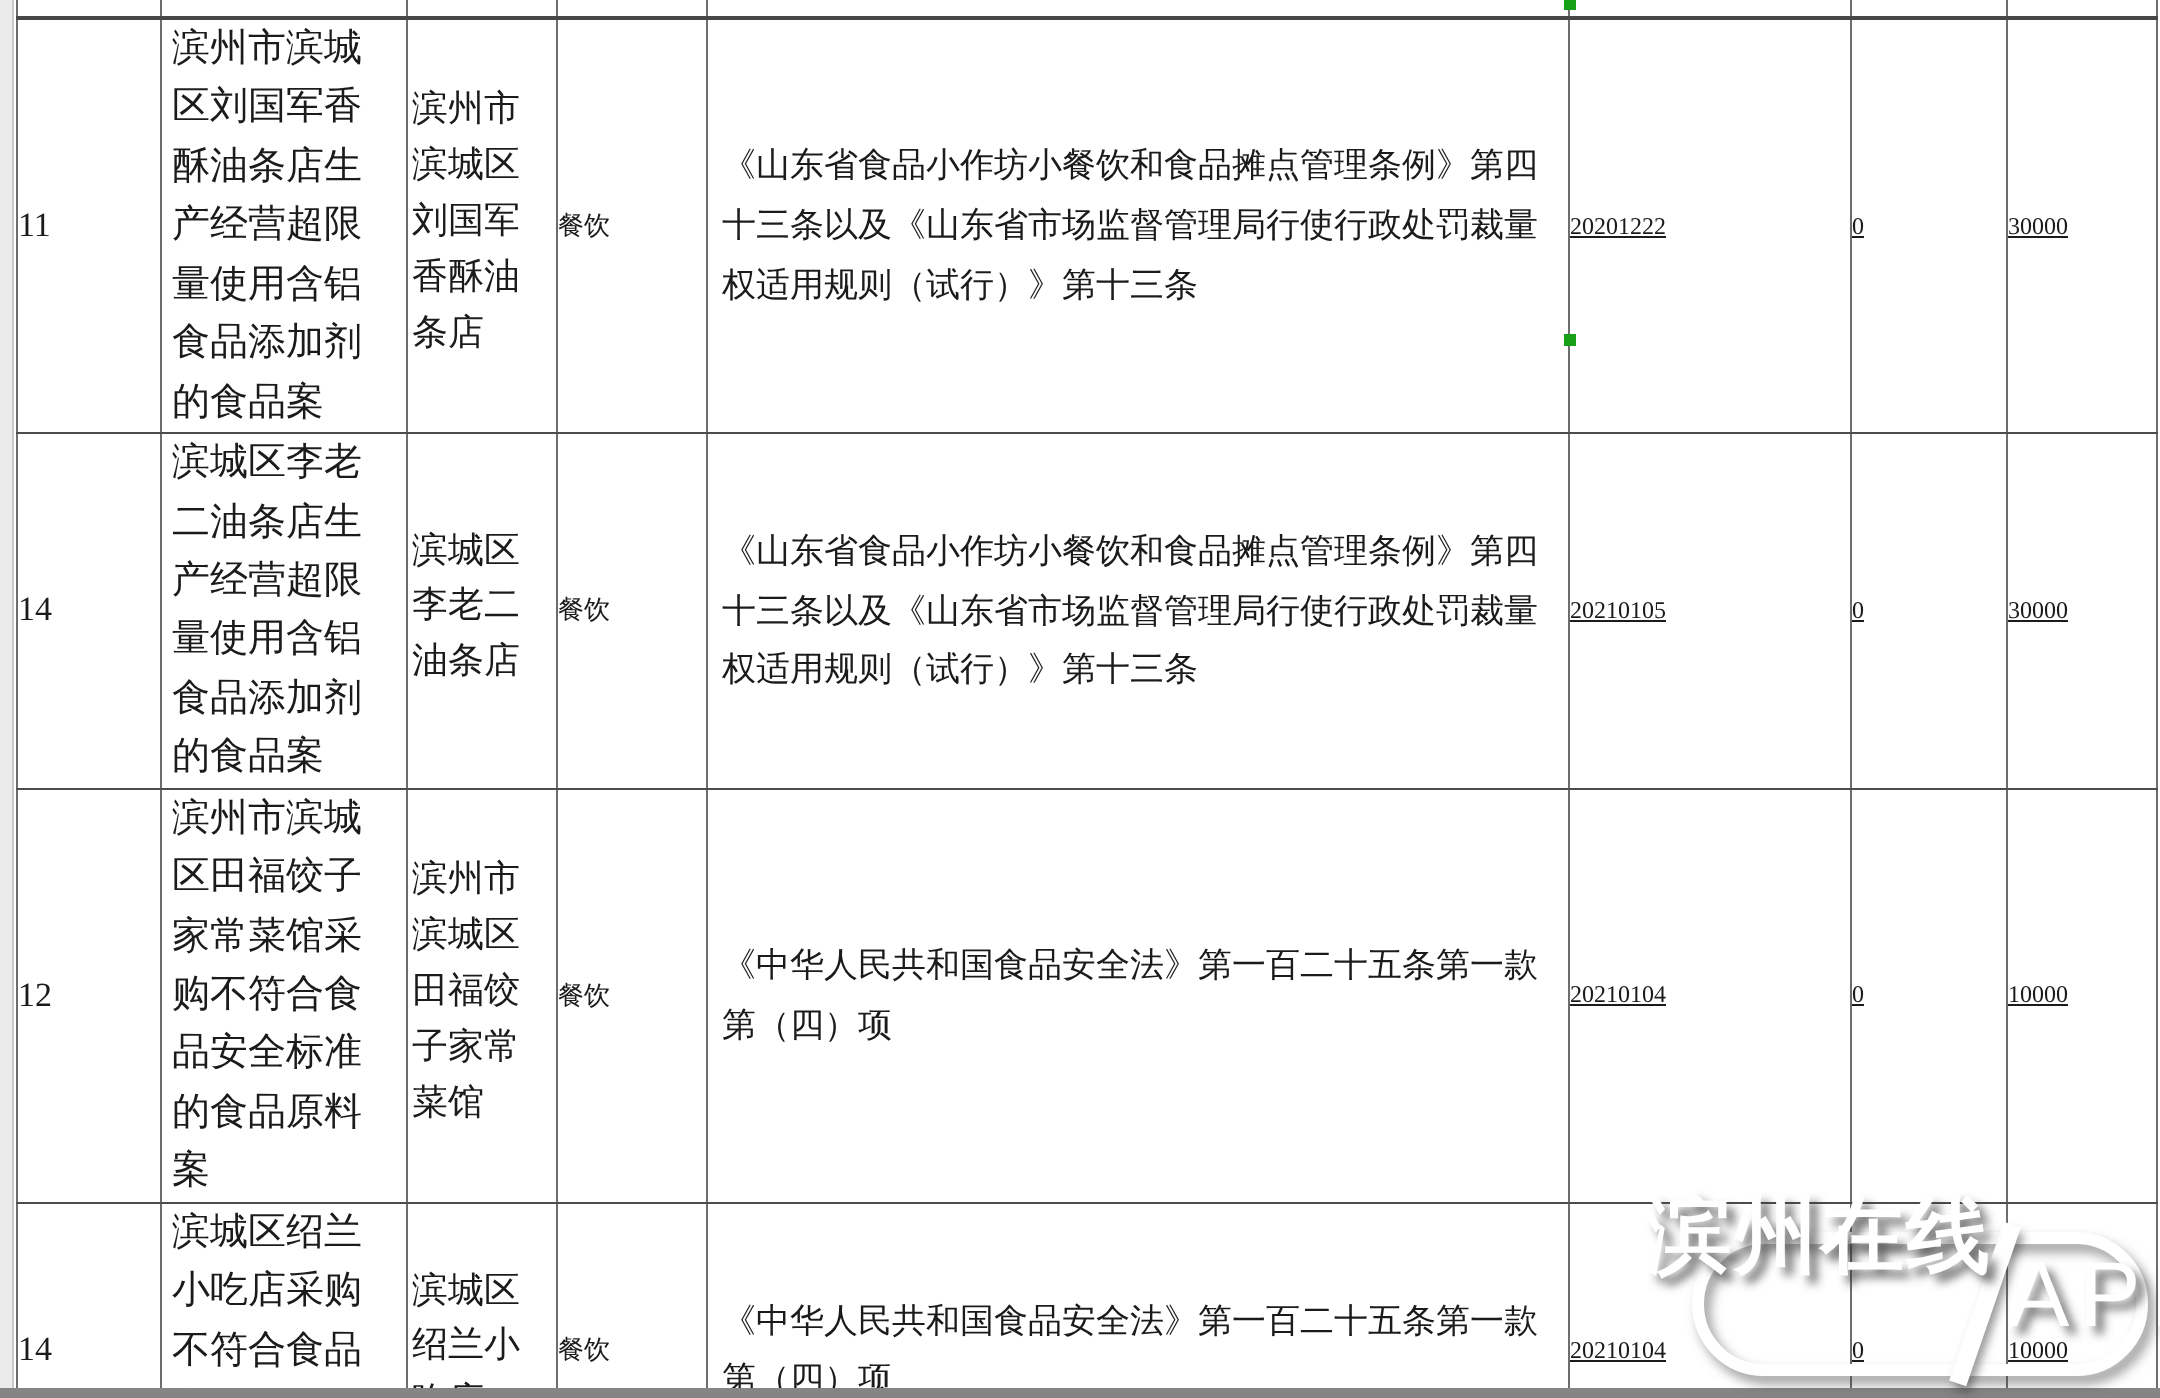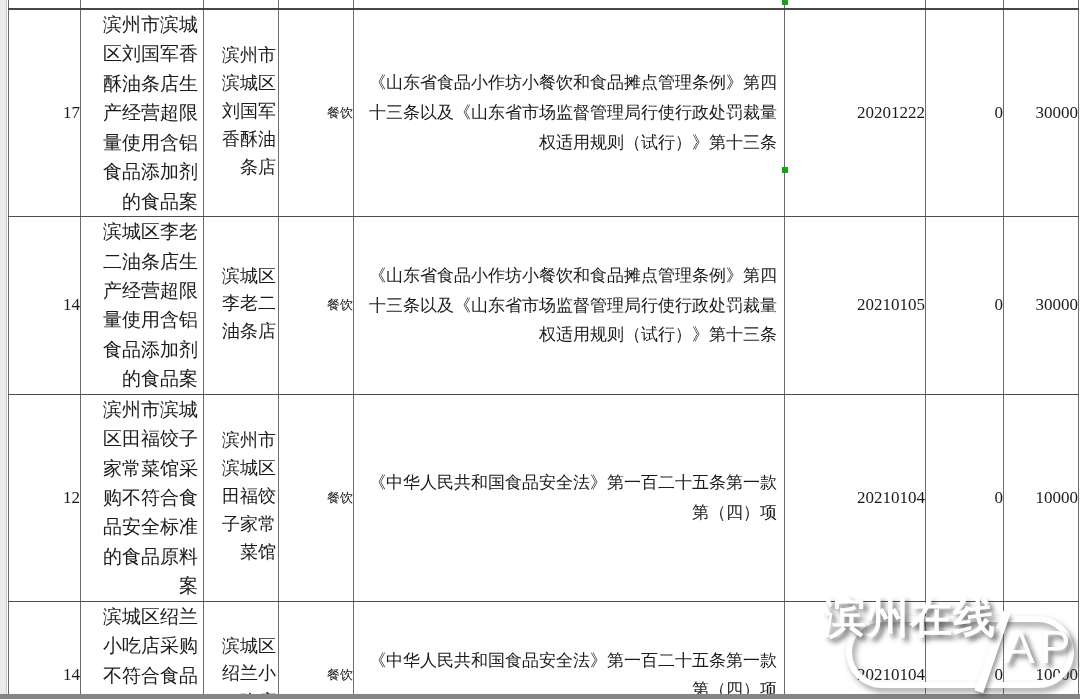--- a/index.html
+++ b/index.html
@@ -21,32 +21,32 @@
   .bottom-bar {
     position:absolute; left:0; top:694px; width:1080px; height:5px;
     background:#858585;
   }
   .table-wrap { position:absolute; left:8px; top:0; }
   table { border-collapse:collapse; table-layout:fixed; width:1070px; }
   td {
     border:1px solid #6d6d6d;
     border-top-color:#4c4c4c;
     border-bottom-color:#4c4c4c;
-    text-align:right; vertical-align:middle;
+    text-align:left; vertical-align:middle;
     background:#ffffff;
     overflow:hidden;
   }
   tr.partial-row td { border-top:none; height:9px; }
   tr.data-row-1 td { border-top:2px solid #474747; }
   td.c-num    { font-size:17px; }
   td.c-case   { font-size:19px; line-height:1.55; padding:0 5px; }
   td.c-party  { font-size:18px; line-height:1.55; padding:0 2px;font-family:Liberation Mono, monospace; }
   td.c-type   { font-size:13px; }
   td.c-legal  { font-size:17px; line-height:1.75; padding:16px 7px; }
-  td.c-date, td.c-zero, td.c-amount { font-size:17px; }
+  td.c-date, td.c-zero, td.c-amount { font-size:12px;text-decoration:underline; }
   
   .green-mark { position:absolute; background:#19a019; z-index:3; }
   .green-mark.top  { left:782px; top:0;    width:6px; height:5px; }
   .green-mark.mid  { left:782px; top:167px; width:6px; height:6px; }
   
   .watermark { position:absolute; left:0; top:0; width:1080px; height:699px; pointer-events:none; z-index:5; }
   .wm-swoosh {
     position:absolute; left:846px; top:616px; width:228px; height:72px;
     border:6px solid #ffffff; border-radius:38px;
     filter:drop-shadow(3px 4px 3px rgba(70,70,70,0.55));
@@ -94,21 +94,21 @@
           <td></td>
         <td></td>
           <td></td>
         <td></td>
           <td></td>
         <td></td>
           <td></td>
       </tr>
 
       <tr class="data-row-1" style="height:158px">
-        <td class="c-num">17</td>
+        <td class="c-num">11</td>
         <td class="c-case">滨州市滨城区刘国军香酥油条店生产经营超限量使用含铝食品添加剂的食品案</td>
         <td class="c-party">滨州市滨城区刘国军香酥油条店</td>
         <td class="c-type">餐饮</td>
         <td class="c-legal">《山东省食品小作坊小餐饮和食品摊点管理条例》第四十三条以及《山东省市场监督管理局行使行政处罚裁量权适用规则（试行）》第十三条</td>
         <td class="c-date">20201222</td>
         <td class="c-zero">0</td>
         <td class="c-amount">30000</td>
       </tr>
 
       <tr style="height:144px">

